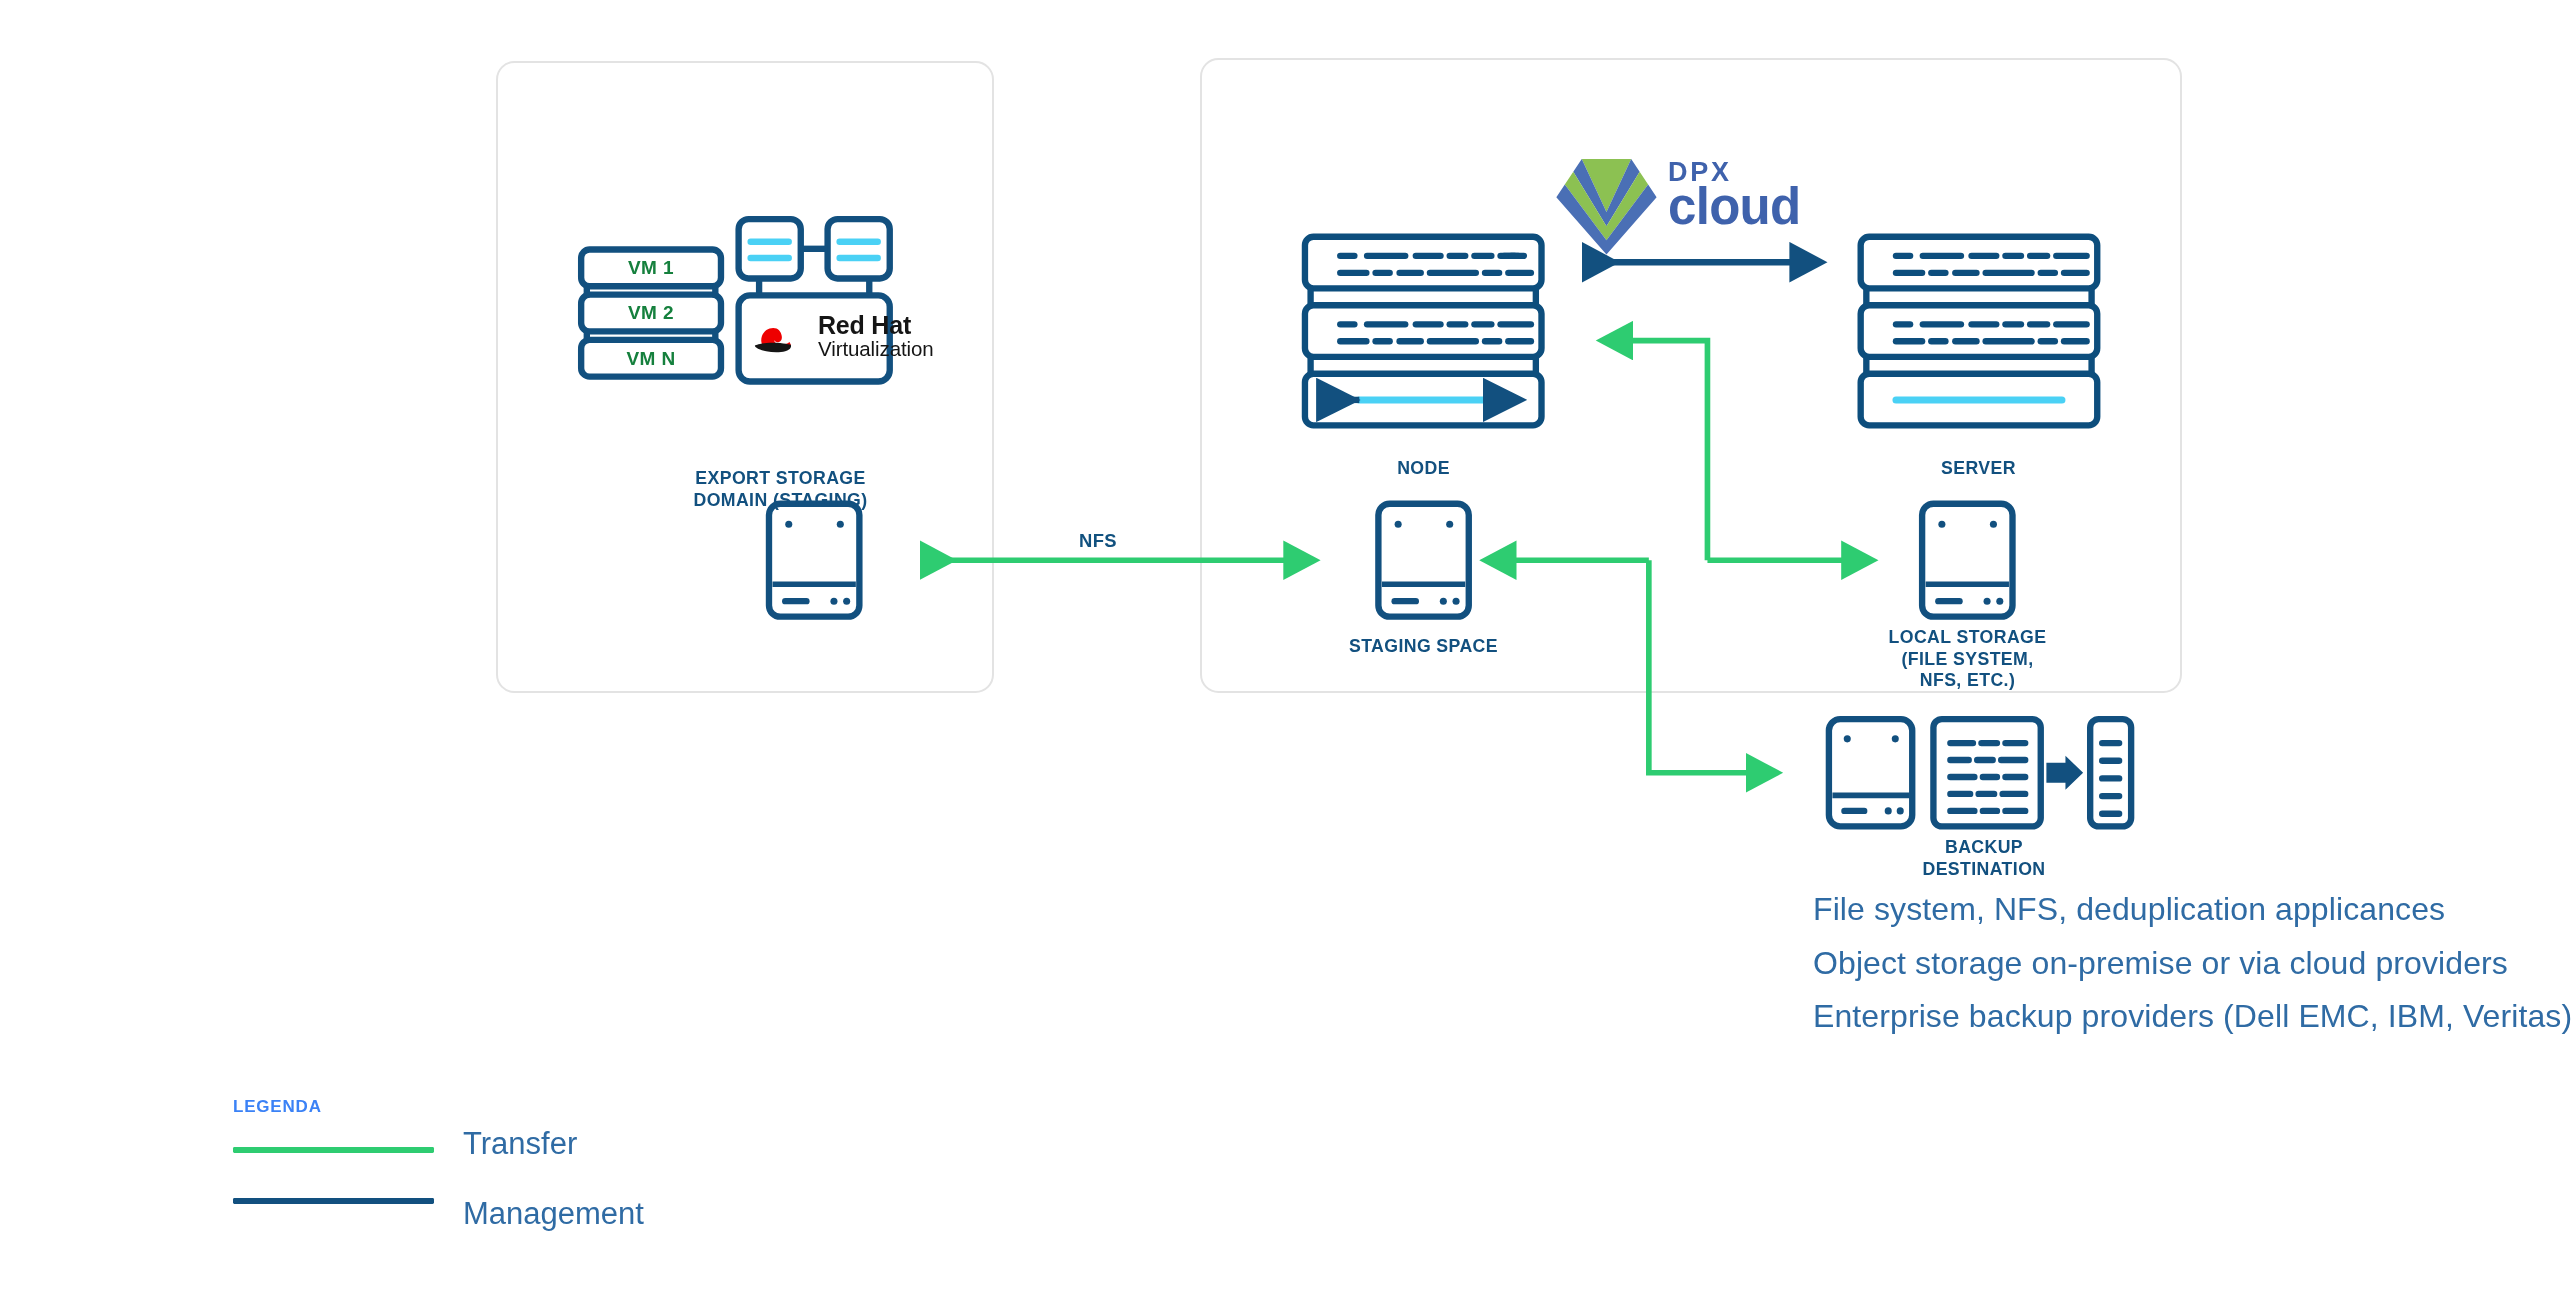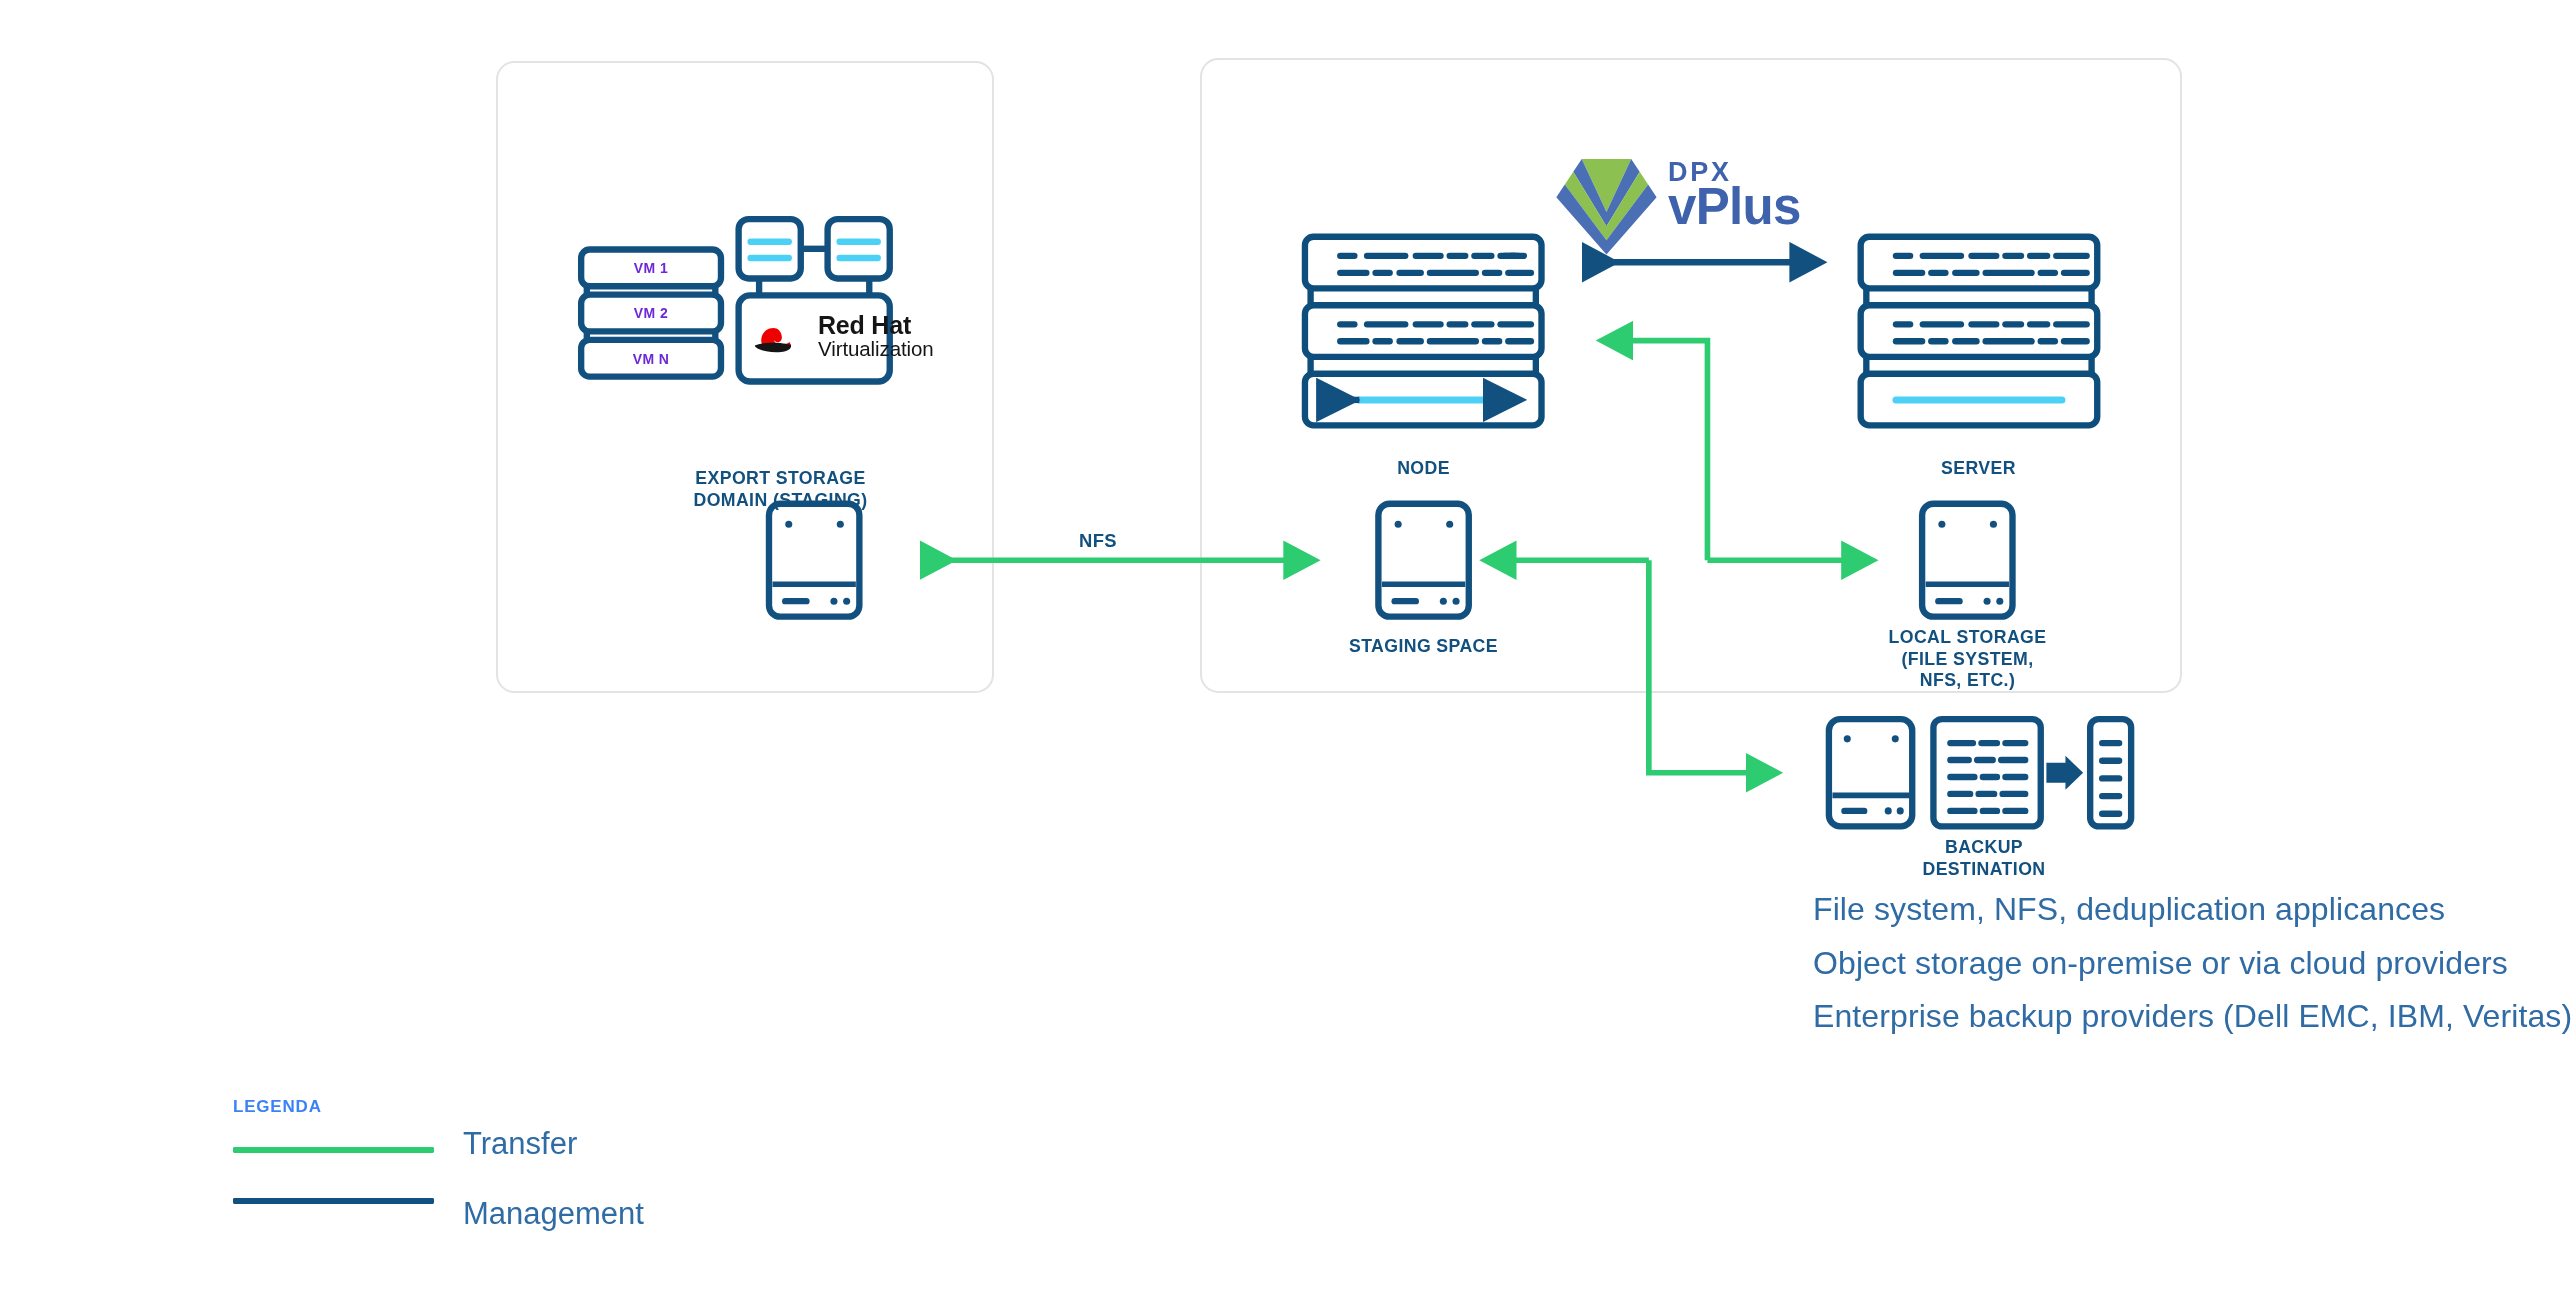--- a/index.html
+++ b/index.html
@@ -50,23 +50,23 @@
   .legend-label{
     position:absolute;
     color:#2f6ba4;
     font-size:31px;
     font-weight:400;
   }
   .legend-swatch{position:absolute;height:6.4px;border-radius:1.4px;}
 
   .vmlabel{
     position:absolute;
-    color:#6d28d9;
+    color:#15803d;
     font-weight:bold;
-    font-size:14px;
+    font-size:19px;
     letter-spacing:0.4px;
     text-align:center;
     width:100%;
     top:50%;
     transform:translateY(-50%);
   }
 
   .rh-box{position:absolute;}
   .rh-text{position:absolute;left:79px;top:17px;line-height:1.05;}
   .rh-l1{font-size:25px;font-weight:bold;color:#151515;letter-spacing:-0.2px;}
@@ -356,21 +356,21 @@
 
   <div class="rh-box" style="left:739px;top:295px;width:151px;height:86px;">
     <div class="rh-text">
       <div class="rh-l1">Red Hat</div>
       <div class="rh-l2">Virtualization</div>
     </div>
   </div>
 
   <div class="logo-text" style="left:1668px;top:157px;width:212px;height:85px;">
     <div class="logo-dpx">DPX</div>
-    <div class="logo-vplus">vPlus</div>
+    <div class="logo-vplus">cloud</div>
   </div>
 
   <div class="cap" style="left:692px;top:468px;width:177px;">EXPORT STORAGE
 DOMAIN (STAGING)</div>
 
   <div class="cap" style="left:1335px;top:458px;width:177px;">NODE</div>
 
   <div class="cap" style="left:1890px;top:458px;width:177px;">SERVER</div>
 
   <div class="cap" style="left:1335px;top:636px;width:177px;">STAGING SPACE</div>

